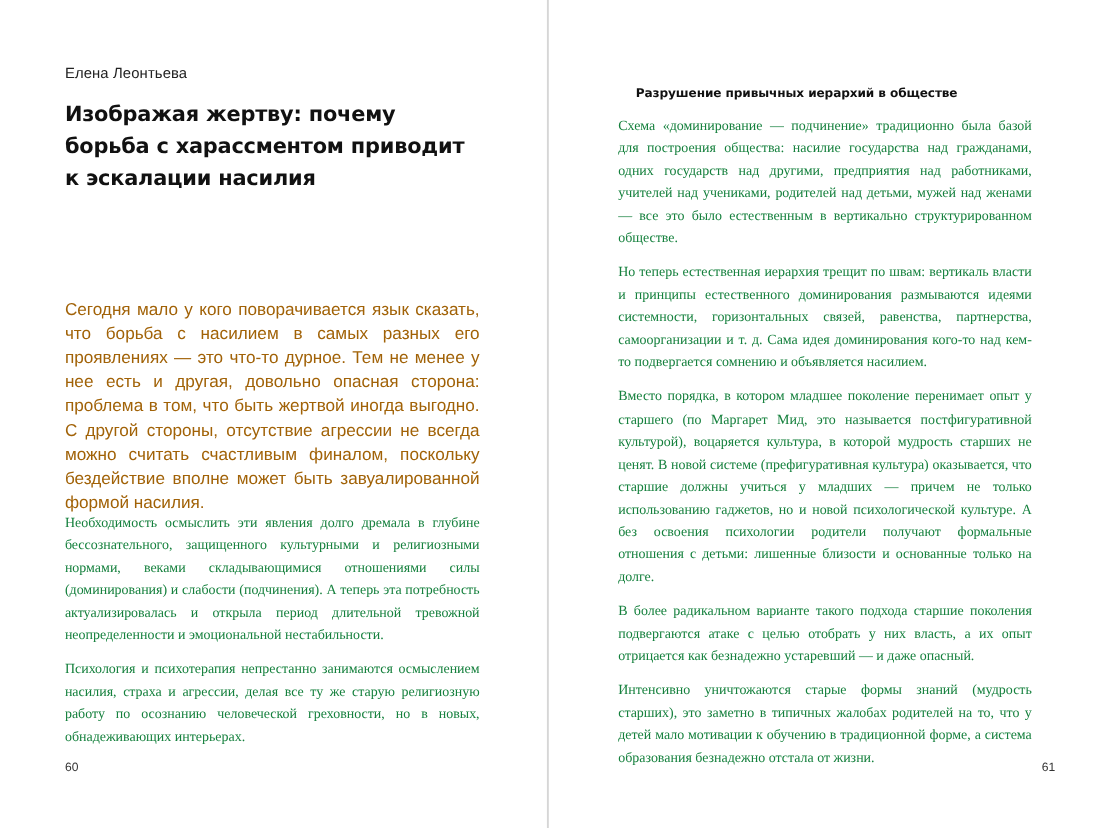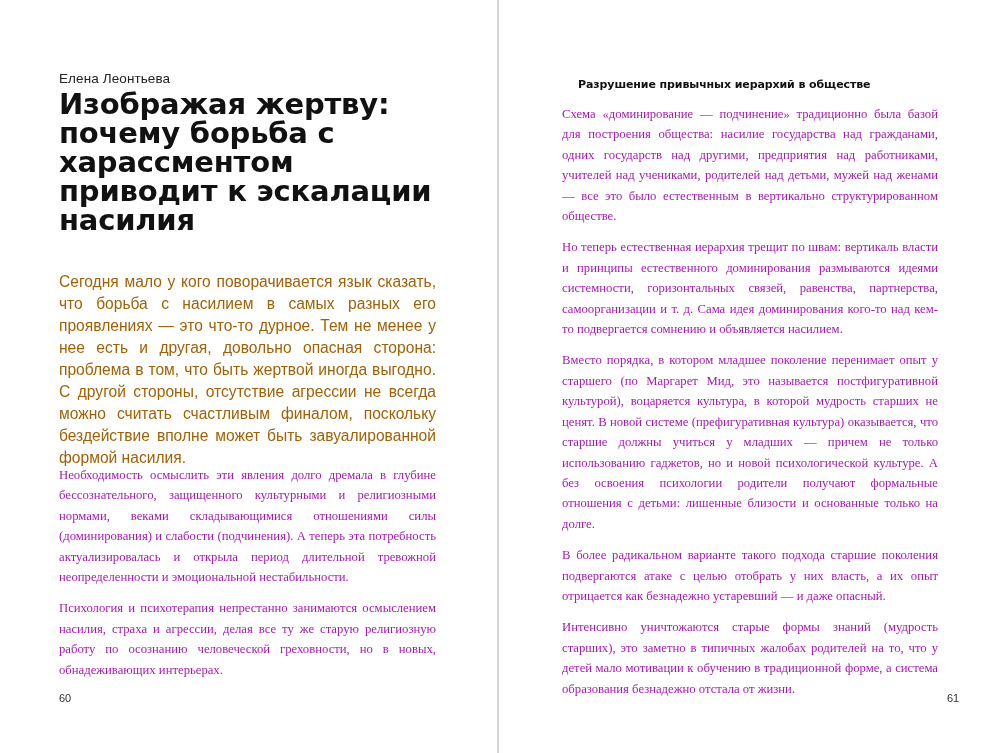--- a/index.html
+++ b/index.html
@@ -7,44 +7,44 @@
       width: 1000px; height: 753px; background: #ffffff; position: relative; overflow: hidden;
       color: #1a1a1a;
     }
     .spread { position: absolute; left: 0; top: 0; width: 1000px; height: 753px; display: flex; }
     .page { position: relative; height: 753px; background: #ffffff; }
     .page-left { width: 497px; }
     .page-right { width: 502px; }
     .gutter { width: 2px; height: 753px; background: #d6d6d6; }
 
     .author {
-      position: absolute; left: 59px; top: 71px;
+      position: absolute; left: 59px; top: 59px;
       font-family: "Liberation Sans", sans-serif; font-size: 13.5px; color: #222;
       letter-spacing: 0.1px;
     }
     .title {
       position: absolute; left: 59px; top: 90px; width: 380px;
       font-family: "DejaVu Sans", sans-serif; font-weight: bold;
-      font-size: 29px; line-height: 29px; color: #111; margin: 0;
+      font-size: 19px; line-height: 29px; color: #111; margin: 0;
       letter-spacing: -0.2px;
     }
     .lead {
       position: absolute; left: 59px; top: 271px; width: 377px;
       font-family: "Liberation Sans", sans-serif; font-size: 15.6px; line-height: 22px;
       color: #a16207; text-align: justify; hyphens: manual; margin: 0;
     }
     .body-left {
       position: absolute; left: 59px; top: 465px; width: 377px;
     }
     .body-right {
       position: absolute; left: 562px; top: 104px; width: 376px;
     }
     .para {
       font-family: "Liberation Serif", serif; font-size: 12.7px; line-height: 20.4px;
-      color: #a21caf; text-align: justify; margin: 0 0 11px 0;
+      color: #15803d; text-align: justify; margin: 0 0 11px 0;
     }
     .section-heading {
       position: absolute; left: 562px; top: 62px;
       font-family: "DejaVu Sans", sans-serif; font-weight: bold; font-size: 11px;
       color: #111; margin: 16px; letter-spacing: -0.1px; white-space: nowrap;
     }
     .page-num {
       position: absolute; top: 692px;
       font-family: "Liberation Sans", sans-serif; font-size: 11px; color: #333;
     }

